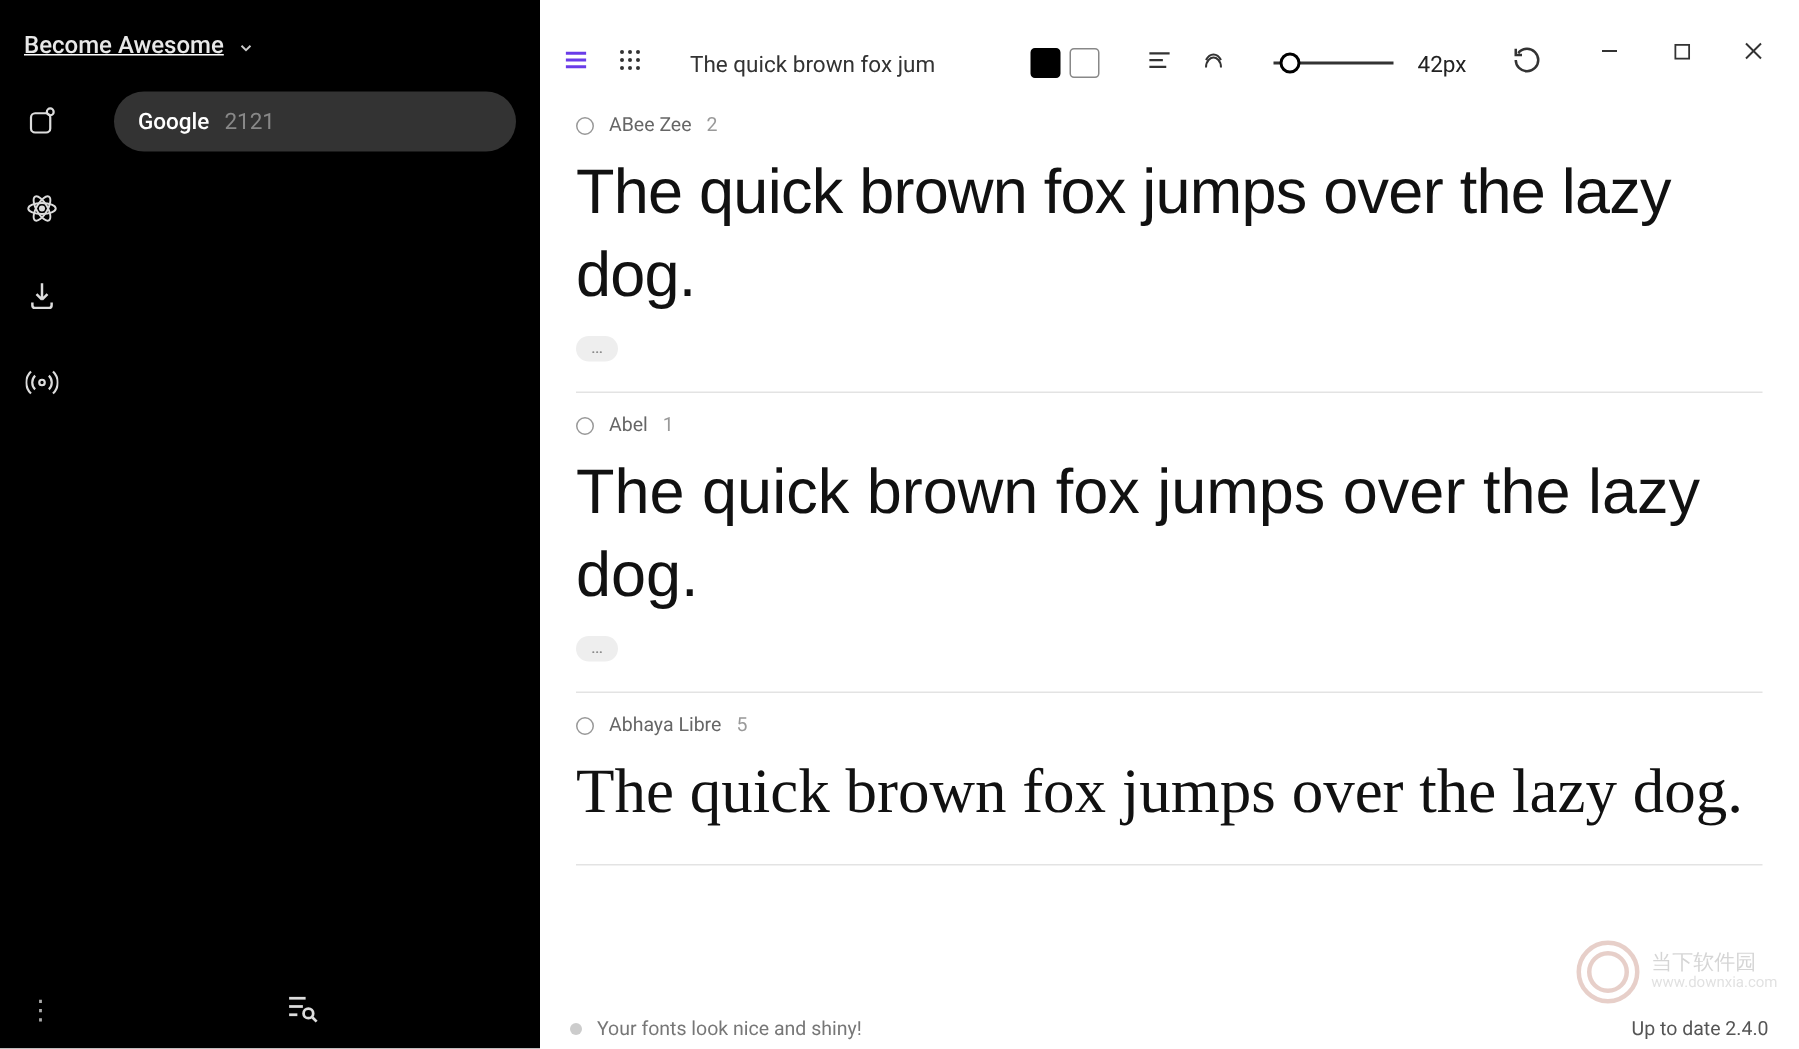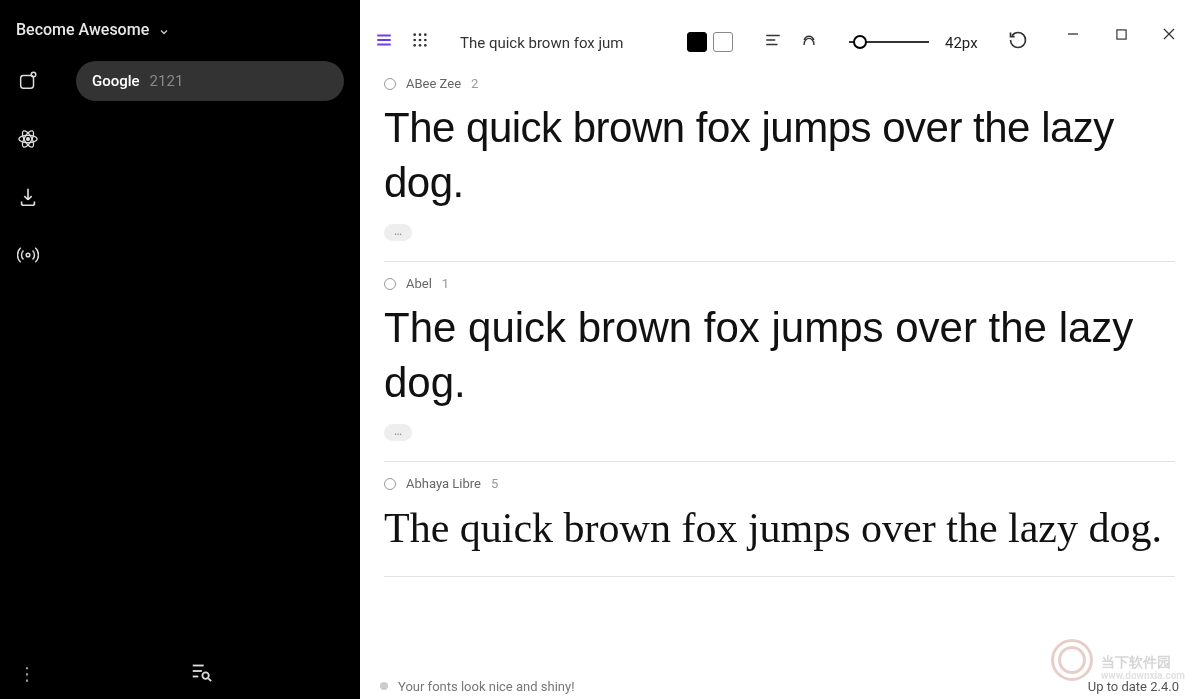--- a/index.html
+++ b/index.html
@@ -1,21 +1,21 @@
 <!DOCTYPE html>
 <html><head>
 <meta charset="utf-8">
 <style>
 * { margin:0; padding:0; box-sizing:border-box; font-family:-apple-system,BlinkMacSystemFont,"Segoe UI",Roboto,Arial,sans-serif; }
 html,body { width:1199px; height:699px; overflow:hidden; background:#fff; }
 .app { display:flex; width:100%; height:100%; }
 
 
 .sidebar { width:360px; background:#000; color:#fff; display:flex; flex-direction:column; }
-.sb-top { display:flex; align-items:flex-end; gap:8px; padding:20px 16px 16px 16px; }
+.sb-top { display:flex; align-items:flex-end; gap:8px; padding:20px 16px 16px 16px;text-decoration:underline; }
 .sb-title { font-size:16px; font-weight:500; color:#e8e8e8; }
 .sb-chevron { width:14px; height:14px; display:flex; align-items:center; justify-content:center; }
 .sb-body { display:flex; flex:1;gap:20px; }
 .sb-rail { width:56px; display:flex; flex-direction:column; align-items:center; gap:34px; padding-top:14px; }
 .rail-icon { width:24px; height:24px; display:flex; align-items:center; justify-content:center; color:#ddd; cursor:pointer; }
 .sb-list { flex:1; padding-right:16px; padding-top:6px; }
 .pill { background:#333; border-radius:20px; height:40px; display:flex; align-items:center; gap:10px; padding:0 16px; cursor:pointer; }
 .pill-label { color:#fff; font-size:15px; font-weight:500; }
 .pill-count { color:#888; font-size:15px; font-weight:400; }
 .sb-bottom { height:52px; display:flex; align-items:center; padding:0 16px; }
@@ -50,21 +50,21 @@
 .sample.f0 { font-family:Verdana,Geneva,sans-serif; letter-spacing:-0.5px; }
 .sample.f1 { font-family:"Arial Narrow",Arial,sans-serif; font-stretch:condensed; }
 .sample.f2 { font-family:Georgia,"Times New Roman",serif; }
 .ellipsis-pill { display:inline-block; margin-top:14px; padding:1px 10px 4px 10px; border-radius:10px; background:#eee; color:#888; font-size:12px; cursor:pointer; line-height:1; }
 
 .status { height:26px; display:flex; align-items:center; padding:0 20px; font-size:13px; color:#777; border-top:none; }
 .status-dot { width:8px; height:8px; border-radius:50%; background:#ccc; margin-right:10px; }
 .status-spacer { flex:1; }
 .status-right { color:#555; }
 
-.watermark { position:absolute; right:14px; bottom:18px; display:flex; align-items:flex-end; gap:8px; opacity:0.35; pointer-events:none;font-weight:bold; }
+.watermark { position:absolute; right:14px; bottom:30px; display:flex; align-items:center; gap:8px; opacity:0.35; pointer-events:none; }
 .wm-circle { width:42px; height:42px; border:3px solid #b76; border-radius:50%; position:relative; }
 .wm-circle::after { content:""; position:absolute; left:4px; top:4px; width:22px; height:22px; border:3px solid #b76; border-radius:50%; }
 .wm-text { font-size:14px; color:#888; line-height:1.1; }
 .wm-text small { display:block; font-size:10px; color:#aaa; }
 </style>
 </head>
 <body>
 
 <div class="app">
 

